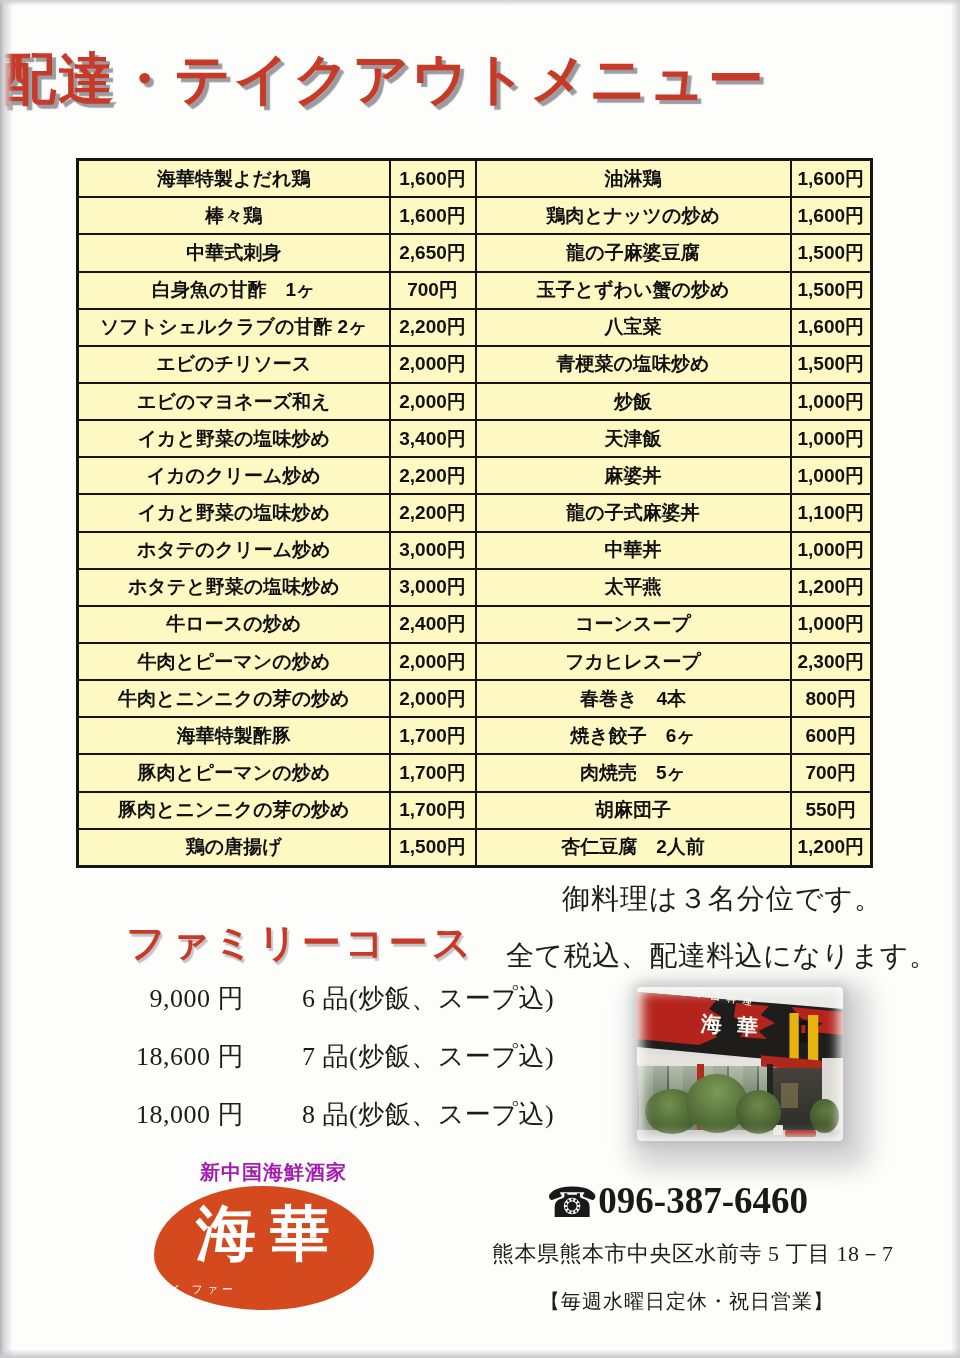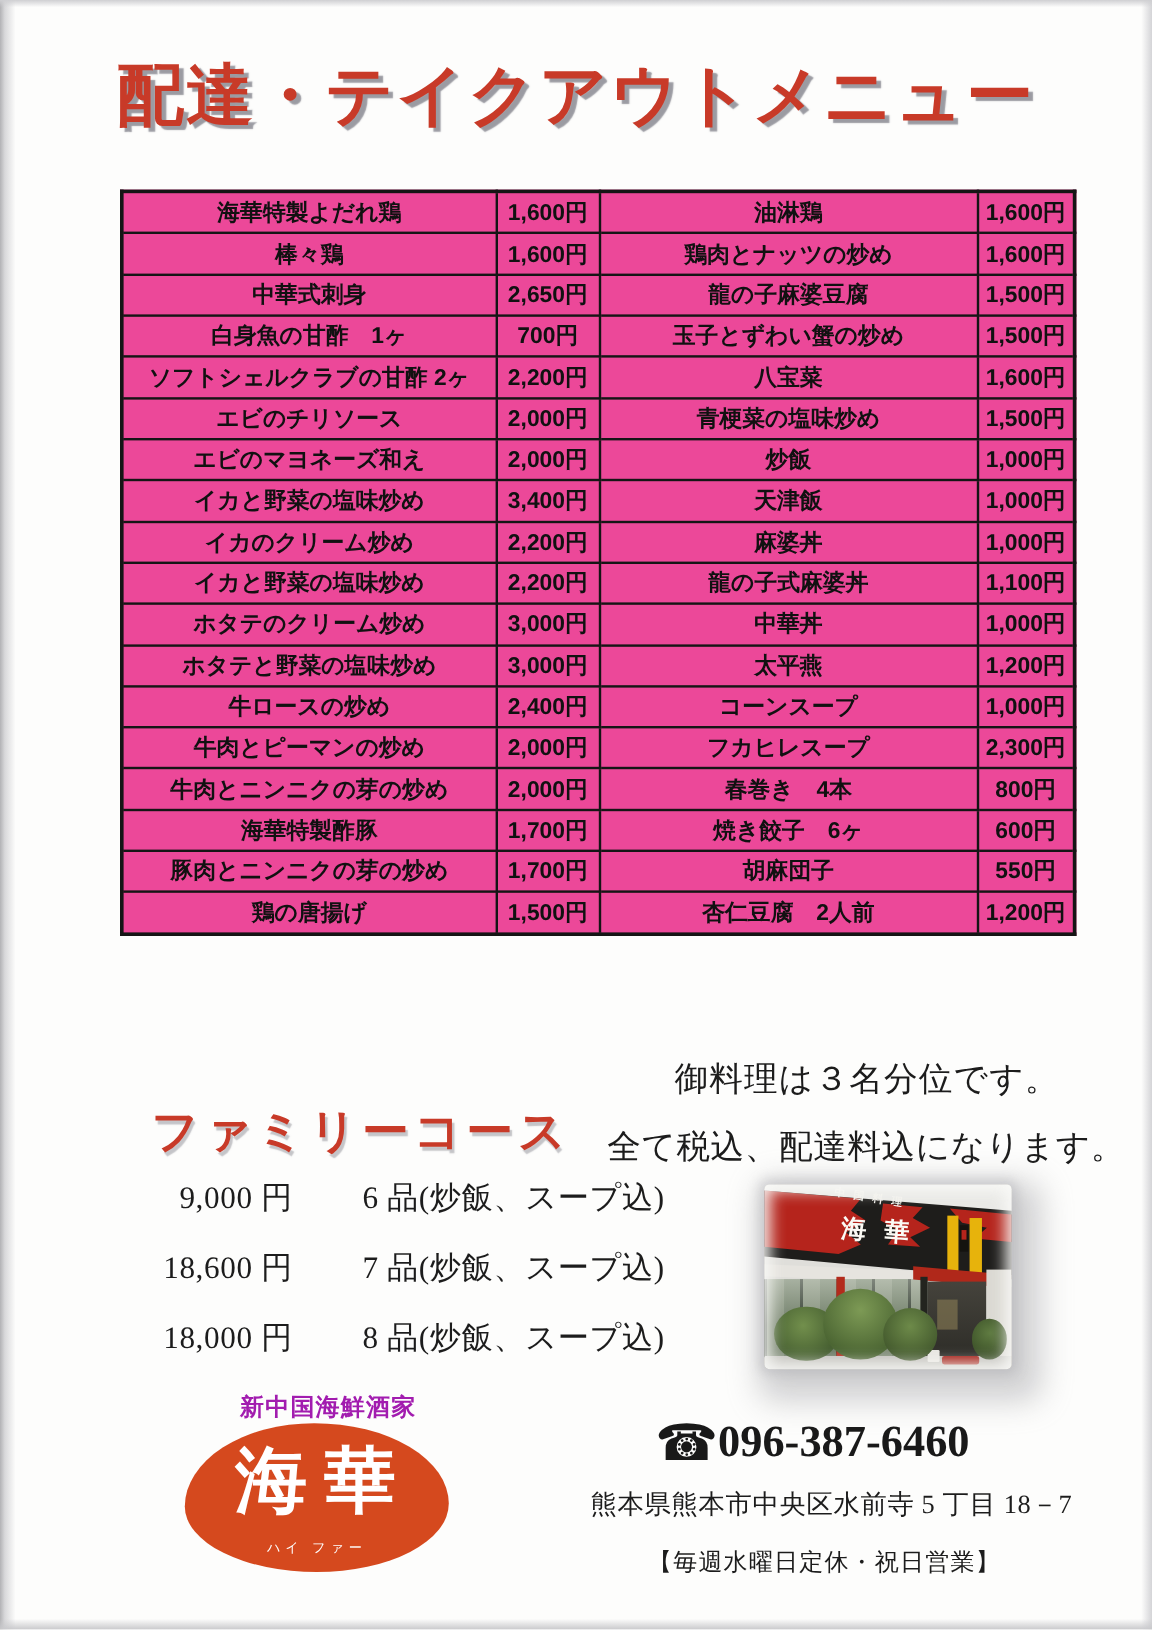--- a/index.html
+++ b/index.html
@@ -11,32 +11,32 @@
   }
   
   .edge{position:absolute;pointer-events:none;z-index:50;}
   .edge-left{left:0;top:0;bottom:0;width:13px;background:linear-gradient(to right,#b2b2b5 0,#d8d8da 4px,rgba(255,255,255,0) 13px);}
   .edge-right{right:0;top:0;bottom:0;width:9px;background:linear-gradient(to left,#d4d4d7 0,rgba(255,255,255,0) 9px);}
   .edge-top{left:0;right:0;top:0;height:6px;background:linear-gradient(to bottom,#cfcfd2 0,rgba(255,255,255,0) 6px);}
   .edge-bottom{left:0;right:0;bottom:0;height:9px;background:linear-gradient(to top,#c9c9cc 0,rgba(255,255,255,0) 9px);}
 
   
   .title{
-    position:absolute;left:0;top:42px;width:100%;text-align:center;
+    position:absolute;left:0;top:42px;width:100%;
     font-size:56px;font-weight:700;letter-spacing:2px;
     color:#c83a28;
     text-shadow:4px 4px 1px rgba(138,138,146,.85);
     white-space:nowrap;
   }
 
   
   .menu-table{
-    position:absolute;left:100px;top:158px;width:794px;height:622px;
+    position:absolute;left:76px;top:158px;width:794px;height:710px;
     border-collapse:collapse;table-layout:fixed;
-    background:#ec4899;
+    background:#fef9c3;
   }
   .menu-table td{
     border:2px solid #151515;
     text-align:center;vertical-align:middle;
     font-family:"Liberation Sans","DejaVu Sans",sans-serif;
     font-weight:700;font-size:19px;color:#111;
     white-space:nowrap;overflow:hidden;
     padding:0 2px;
   }
   .menu-table{border:3px solid #151515;}
@@ -104,21 +104,21 @@
     background:#d5491e;
     border-radius:49% 51% 50% 50% / 56% 54% 46% 44%;
   }
   .logo-name{
     position:absolute;left:0;top:6px;width:100%;height:84px;
     display:flex;align-items:center;justify-content:center;
     color:#fff;font-size:60px;font-weight:700;letter-spacing:14px;
     padding-left:12px;box-sizing:border-box;white-space:nowrap;
   }
   .logo-reading{
-    position:absolute;left:0;bottom:13px;width:100%;text-align:center;
+    position:absolute;left:0;bottom:13px;width:100%;text-align:left;
     color:#fff;font-size:11px;letter-spacing:4px;
     font-family:"Liberation Sans","DejaVu Sans",sans-serif;white-space:nowrap;
   }
 
   
   .phone-row{position:absolute;left:546px;top:1178px;white-space:nowrap;}
   .phone-icon{font-size:42px;vertical-align:-4px;color:#191919;}
   .phone-number{font-size:37px;font-weight:700;color:#191919;letter-spacing:0;}
   .address{position:absolute;left:492px;top:1239px;font-size:22px;letter-spacing:.5px;white-space:nowrap;}
   .hours{position:absolute;left:540px;top:1288px;font-size:20px;letter-spacing:1px;white-space:nowrap;}
@@ -229,20 +229,26 @@
         <td>牛肉とニンニクの芽の炒め</td>
         <td>2,000円</td>
         <td>春巻き　4本</td>
         <td>800円</td>
       </tr>
       <tr>
         <td>海華特製酢豚</td>
         <td>1,700円</td>
         <td>焼き餃子　6ヶ</td>
         <td>600円</td>
+      </tr>
+      <tr>
+        <td>豚肉とピーマンの炒め</td>
+        <td>1,700円</td>
+        <td>肉焼売　5ヶ</td>
+        <td>700円</td>
       </tr>
       <tr>
         <td>豚肉とニンニクの芽の炒め</td>
         <td>1,700円</td>
         <td>胡麻団子</td>
         <td>550円</td>
       </tr>
       <tr>
         <td>鶏の唐揚げ</td>
         <td>1,500円</td>

